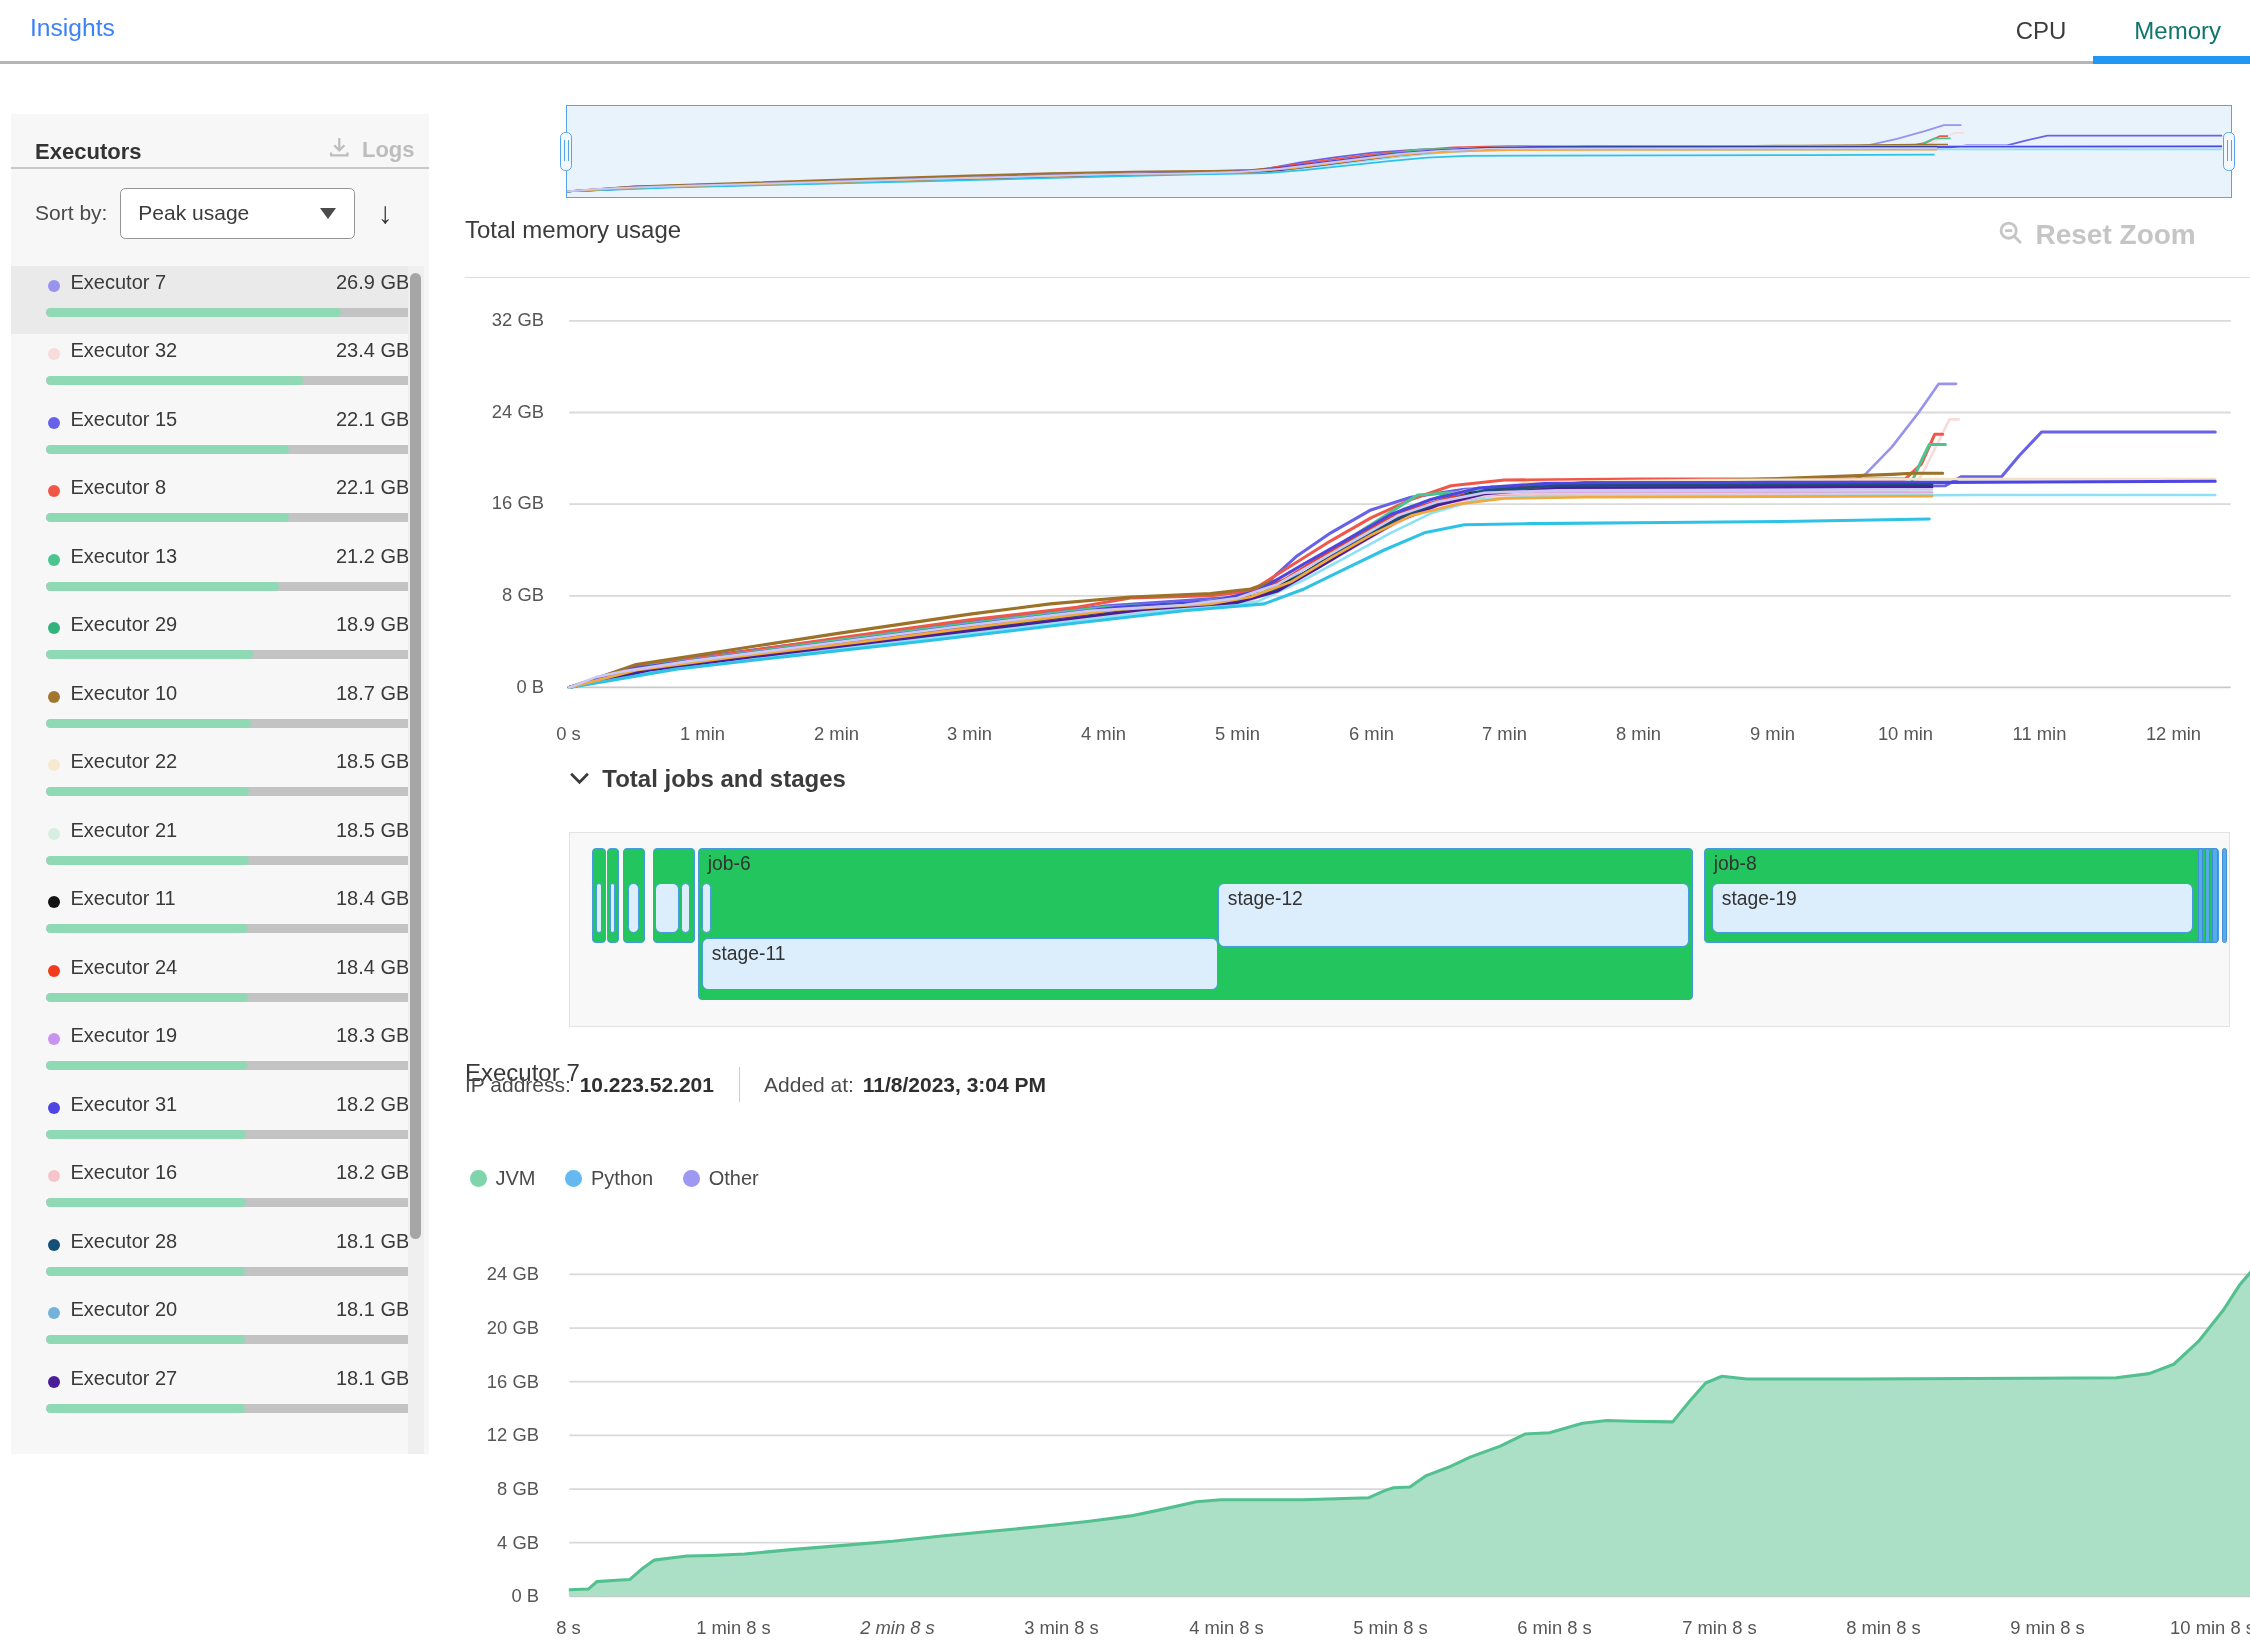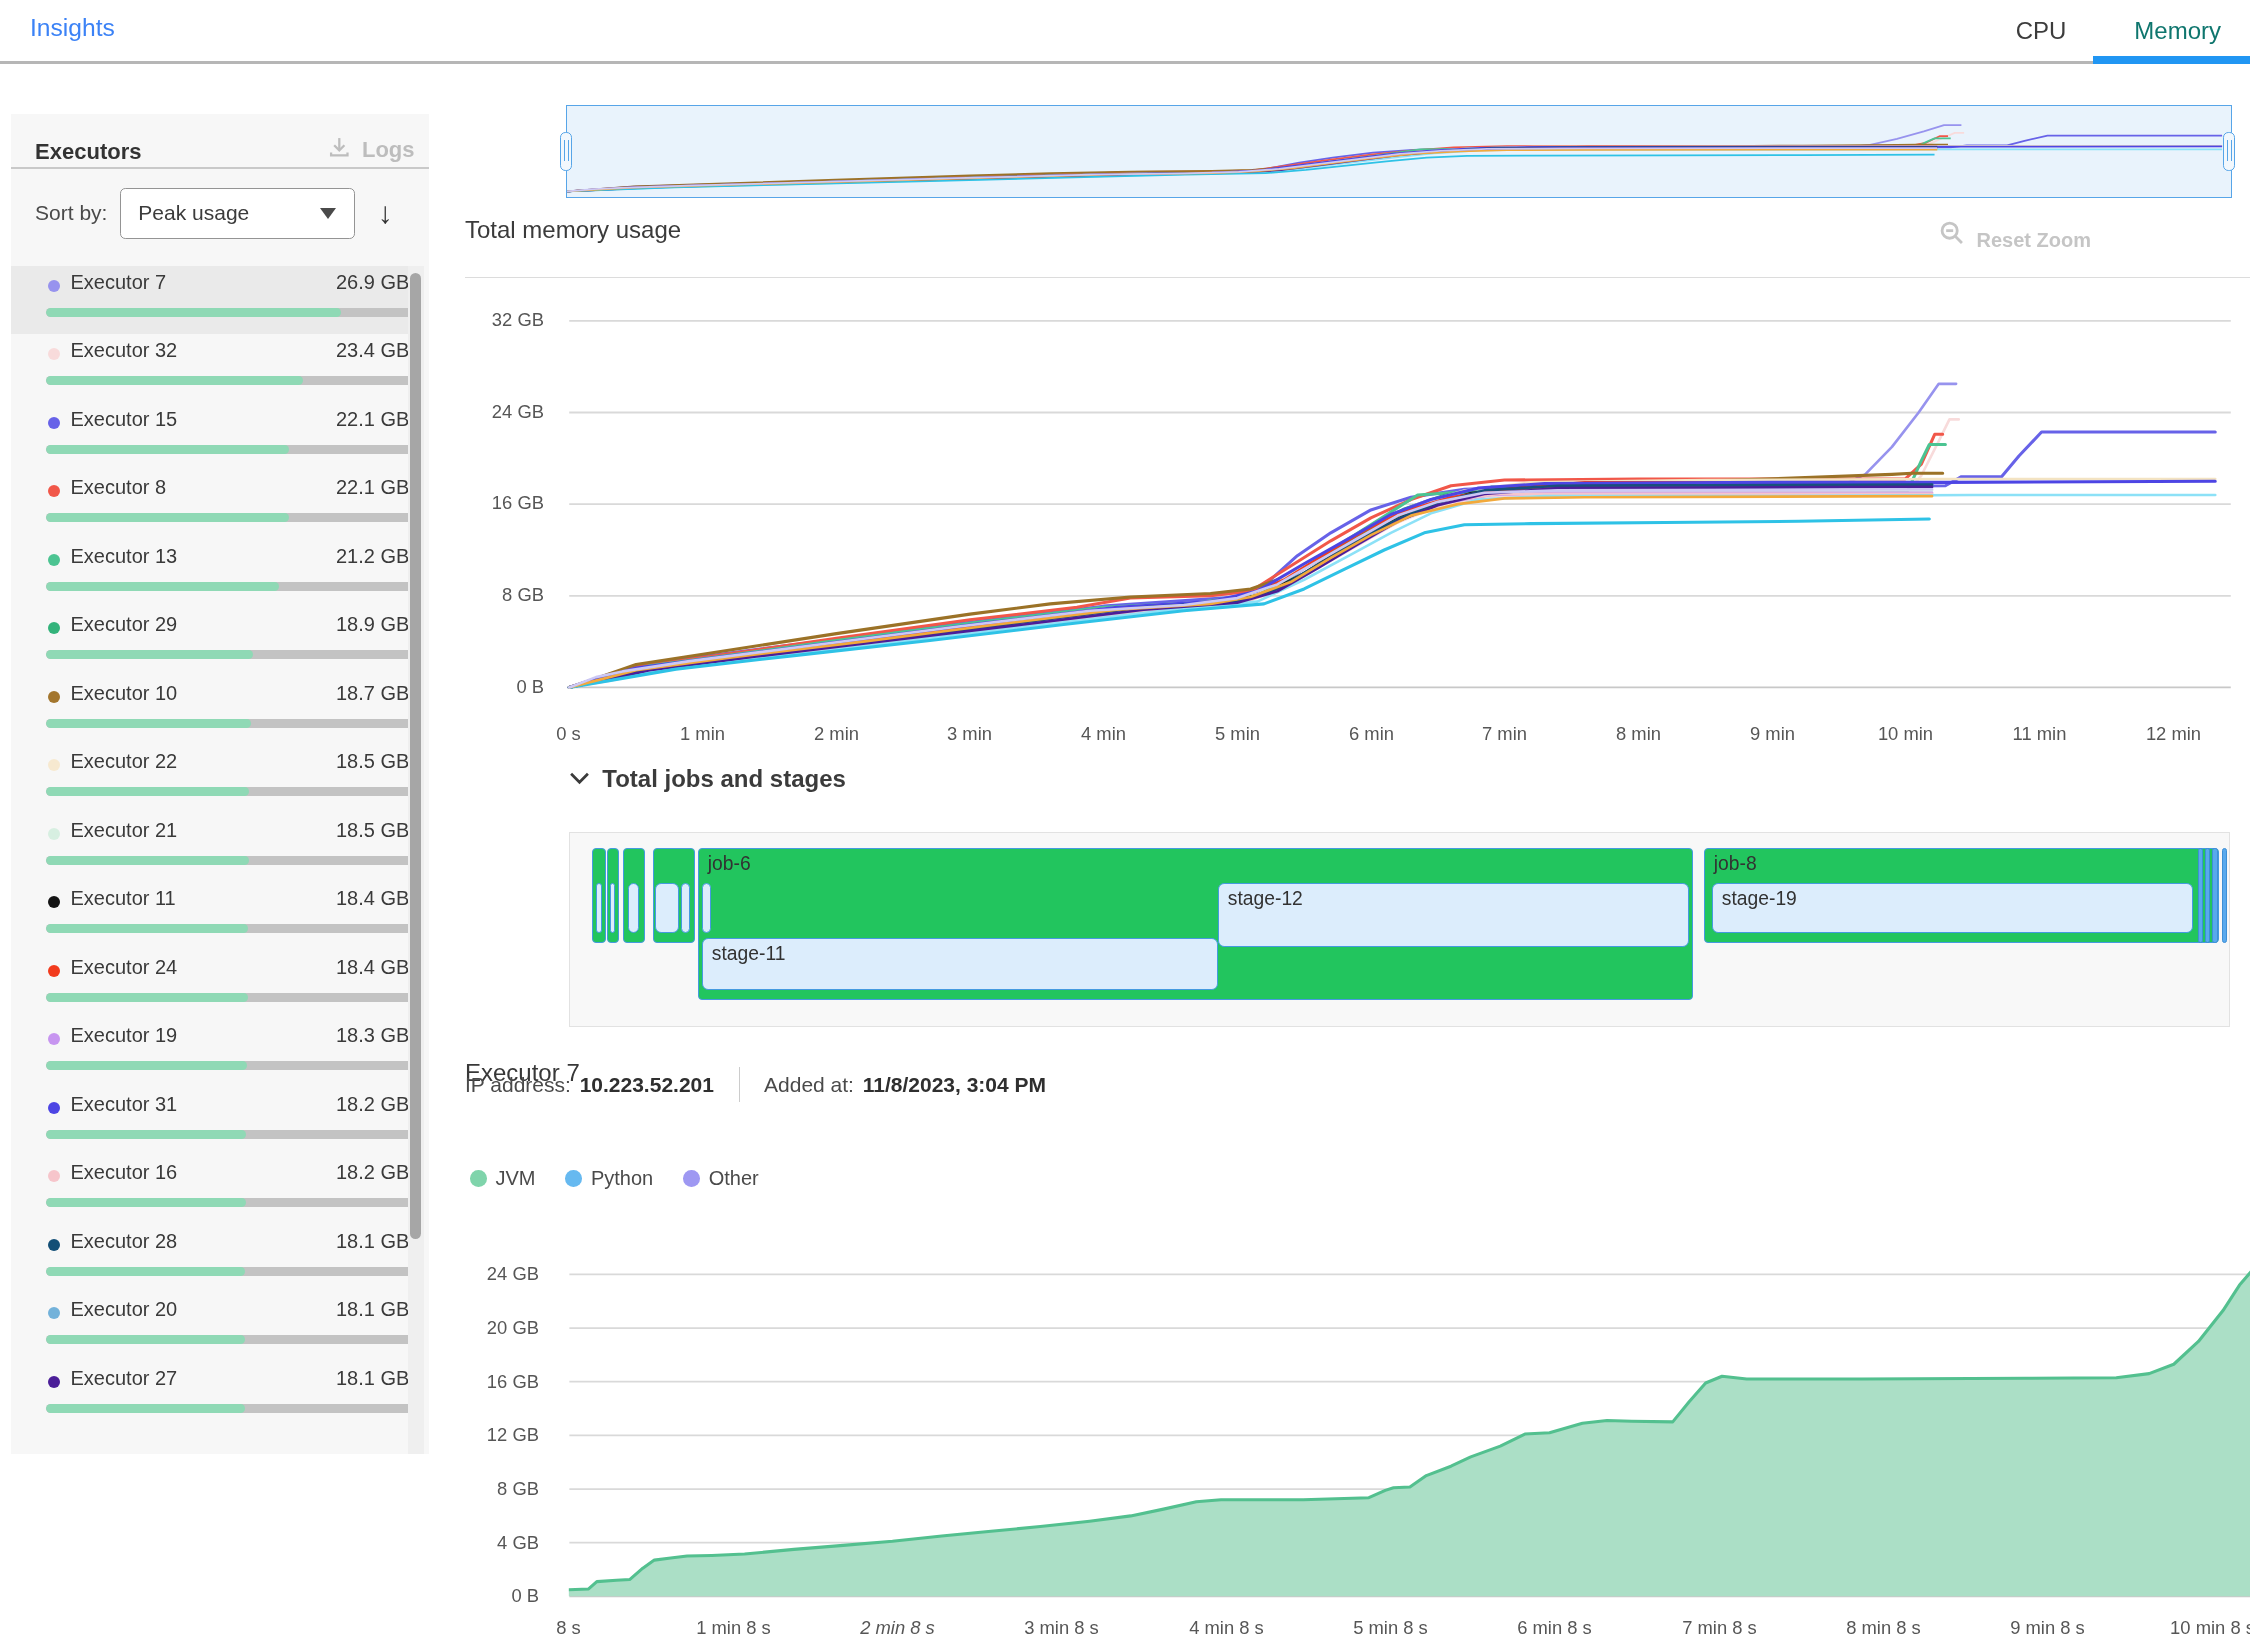--- a/index.html
+++ b/index.html
@@ -32,21 +32,21 @@
   .exec-fill{height:8.8px;background:#8fd9b5;border-radius:4.4px;}
   #sb-scroll-track{position:absolute;left:397px;top:152px;width:16px;height:1188px;background:#efefef;}
   #sb-scroll-thumb{position:absolute;left:399px;top:159px;width:11.4px;height:966px;background:#a6a6a6;border-radius:6.1px;}
   
   #brush{position:absolute;left:566px;top:105px;width:1666px;height:93px;border:1.8px solid #57a5e8;background:#e9f3fc;box-sizing:border-box;}
   .brush-handle{position:absolute;top:132px;width:12.3px;height:39px;background:#f2f8fd;border:1.8px solid #57a5e8;border-radius:5.3px;box-sizing:border-box;}
   .brush-handle:before,.brush-handle:after{content:"";position:absolute;top:7px;width:0.9px;height:21px;background:#57a5e8;}
   .brush-handle:before{left:2.6px;} .brush-handle:after{right:2.6px;}
   
   #tm-title{position:absolute;left:465px;top:216px;font-size:24px;font-weight:500;color:#3b3b3b;}
-  #reset-zoom{position:absolute;left:1938px;top:219px;display:flex;align-items:flex-end;gap:10.5px;color:#c5c5c5;font-size:20px;font-weight:700;}
+  #reset-zoom{position:absolute;left:1997px;top:219px;display:flex;align-items:flex-start;gap:10.5px;color:#c5c5c5;font-size:28px;font-weight:700;}
   #tm-divider{position:absolute;left:465px;top:277px;width:1785px;height:0.9px;background:#dcdcdc;}
   .ylab{position:absolute;width:83px;text-align:right;font-size:18.4px;color:#565656;height:23px;}
   .xlab{position:absolute;width:123px;text-align:center;font-size:18.4px;color:#565656;height:23px;}
   
   #jobs-hdr{position:absolute;left:569px;top:765px;display:flex;align-items:center;gap:12.3px;}
   #jobs-hdr-label{font-size:24px;font-weight:600;color:#3b3b3b;}
   #gantt{position:absolute;left:569px;top:832px;width:1661px;height:195px;background:#f8f8f8;border:0.9px solid #e2e2e2;box-sizing:border-box;}
   .gjob{position:absolute;background:#22c55e;border:1.8px solid #459ae0;border-radius:4px;box-sizing:border-box;}
   .gstage{position:absolute;background:#dcedfc;border:1.8px solid #459ae0;border-radius:6.1px;box-sizing:border-box;}
   .gtick{position:absolute;background:#59a9ed;border:0.9px solid #3d8fd6;border-radius:2.6px;box-sizing:border-box;}

